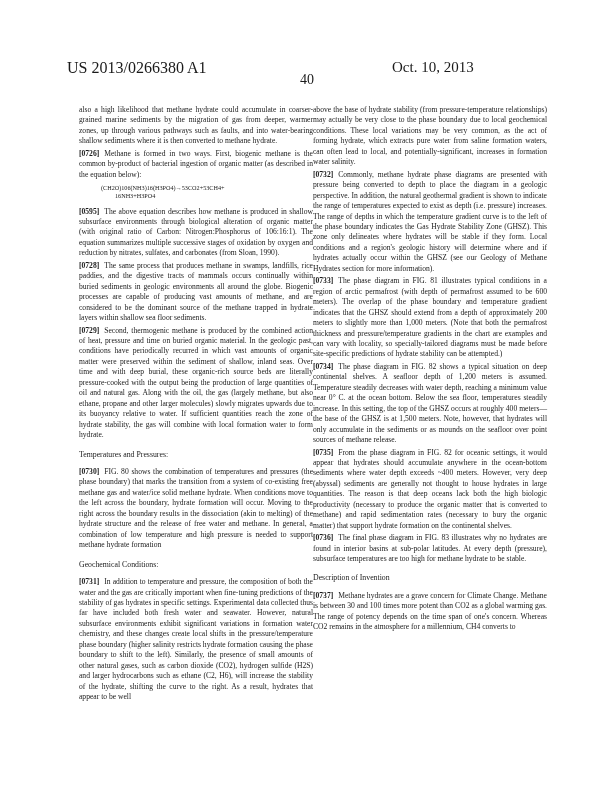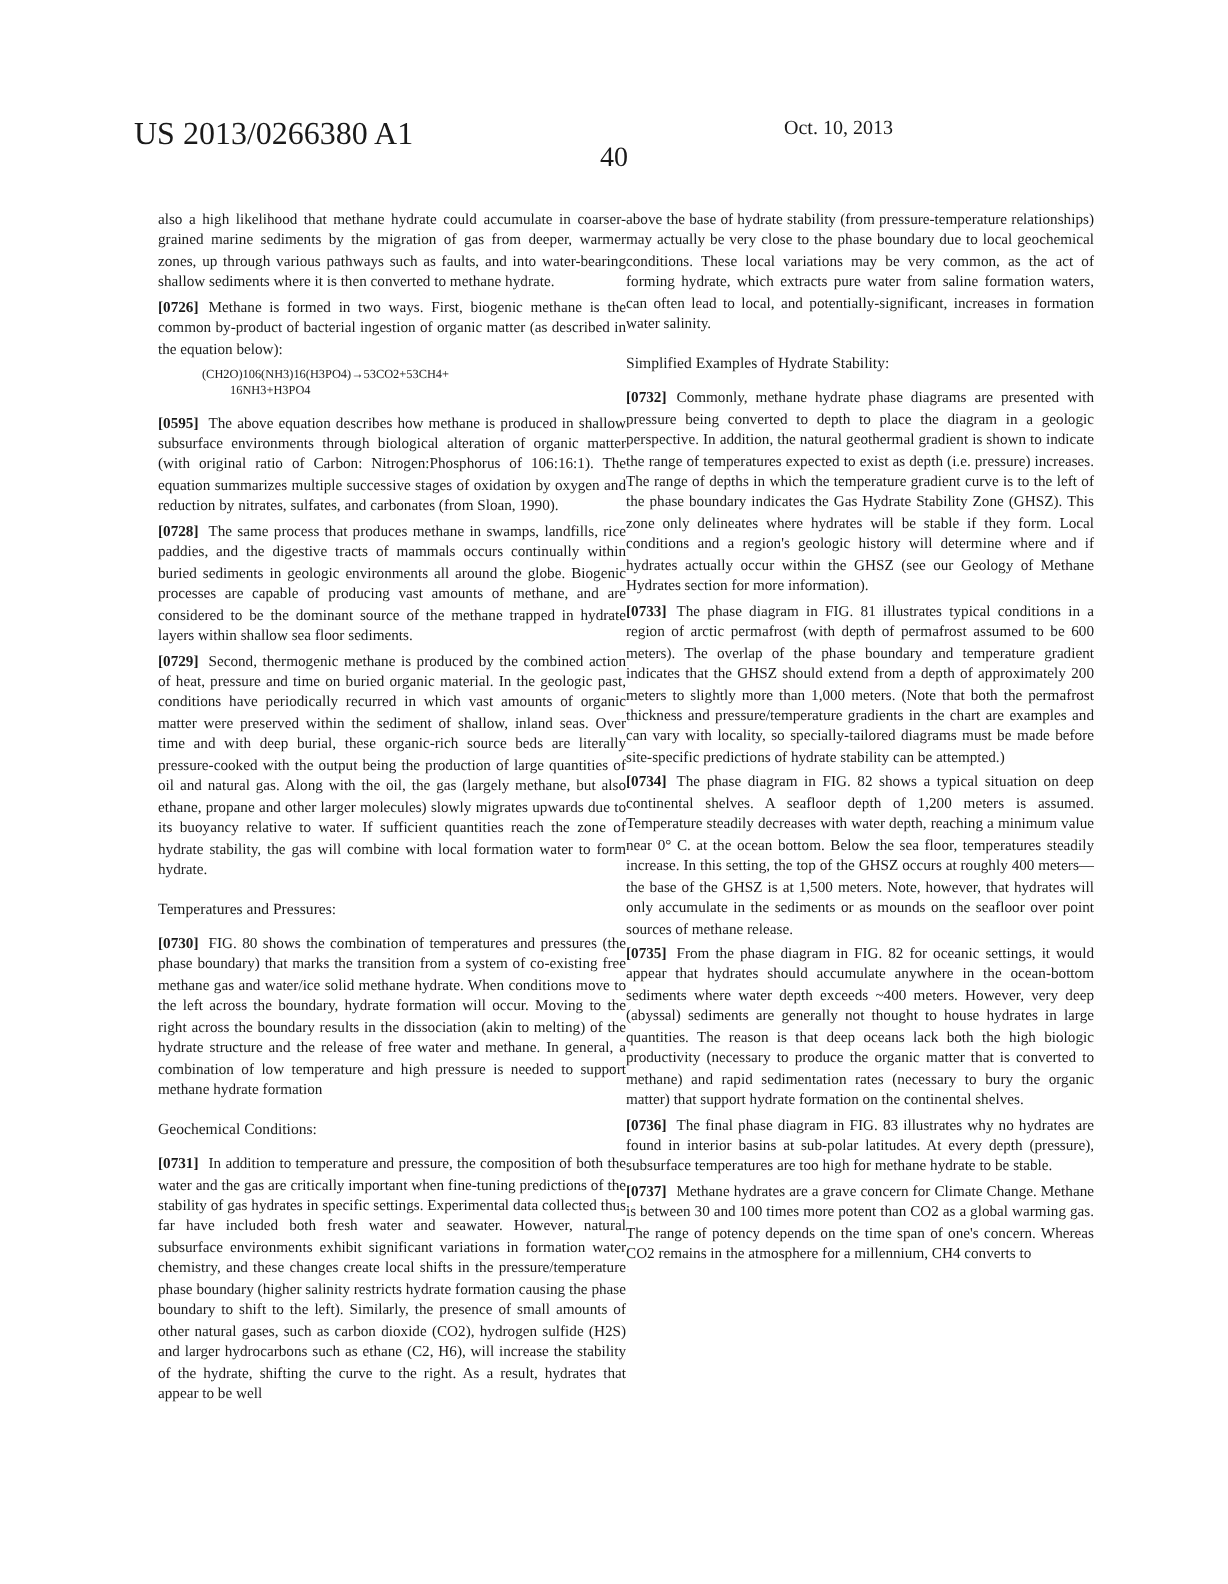--- a/index.html
+++ b/index.html
@@ -2,21 +2,21 @@
 <html><head>
   <meta charset="utf-8">
   <style>
     html, body { margin: 0; padding: 0; background: #ffffff; }
     body {
       width: 614px; height: 792px; position: relative; overflow: hidden;
       font-family: "Liberation Serif", "DejaVu Serif", serif;
       color: #1a1a1a;
     }
     .hdr-left { position: absolute; left: 67px; top: 59px; font-size: 16px; }
-    .hdr-right { position: absolute; left: 392px; top: 59px; font-size: 10px; }
+    .hdr-right { position: absolute; left: 392px; top: 59px; font-size: 15px; }
     .page-num { position: absolute; left: 0; width: 614px; text-align: center; top: 72px; font-size: 14px; }
     .col { position: absolute; top: 105px; width: 234px; font-size: 7.6px; line-height: 10.45px; text-align: justify; }
     .col.left { left: 79px; }
     .col.right { left: 313px; }
     .col p { margin: 0 0 2px 0; }
     .pid { font-weight: bold; margin-right: 5px; margin-top: 32px; }
     .heading { margin: 9px 0 7px 0; font-size: 7.8px; text-align: left; }
     .eq { margin: 4px 0 6px 22px; font-size: 6.2px; line-height: 8.2px; text-align: left; }
     .fig { font-weight: normal; }
   </style>
@@ -38,20 +38,20 @@
   <p><span class="pid">[0728]</span><span>The same process that produces methane in swamps, landfills, rice paddies, and the digestive tracts of mammals occurs continually within buried sediments in geologic environments all around the globe. Biogenic processes are capable of producing vast amounts of methane, and are considered to be the dominant source of the methane trapped in hydrate layers within shallow sea floor sediments.</span></p>
   <p><span class="pid">[0729]</span><span>Second, thermogenic methane is produced by the combined action of heat, pressure and time on buried organic material. In the geologic past, conditions have periodically recurred in which vast amounts of organic matter were preserved within the sediment of shallow, inland seas. Over time and with deep burial, these organic-rich source beds are literally pressure-cooked with the output being the production of large quantities of oil and natural gas. Along with the oil, the gas (largely methane, but also ethane, propane and other larger molecules) slowly migrates upwards due to its buoyancy relative to water. If sufficient quantities reach the zone of hydrate stability, the gas will combine with local formation water to form hydrate.</span></p>
   <div class="heading">Temperatures and Pressures:</div>
   <p><span class="pid">[0730]</span><span>FIG.</span> <span class="fig">80</span> <span>shows the combination of temperatures and pressures (the phase boundary) that marks the transition from a system of co-existing free methane gas and water/ice solid methane hydrate. When conditions move to the left across the boundary, hydrate formation will occur. Moving to the right across the boundary results in the dissociation (akin to melting) of the hydrate structure and the release of free water and methane. In general, a combination of low temperature and high pressure is needed to support methane hydrate formation</span></p>
   <div class="heading">Geochemical Conditions:</div>
   <p><span class="pid">[0731]</span><span>In addition to temperature and pressure, the composition of both the water and the gas are critically important when fine-tuning predictions of the stability of gas hydrates in specific settings. Experimental data collected thus far have included both fresh water and seawater. However, natural subsurface environments exhibit significant variations in formation water chemistry, and these changes create local shifts in the pressure/temperature phase boundary (higher salinity restricts hydrate formation causing the phase boundary to shift to the left). Similarly, the presence of small amounts of other natural gases, such as carbon dioxide (CO2), hydrogen sulfide (H2S) and larger hydrocarbons such as ethane (C2, H6), will increase the stability of the hydrate, shifting the curve to the right. As a result, hydrates that appear to be well</span></p>
 </div>
 
 <div class="col right">
   <p>above the base of hydrate stability (from pressure-temperature relationships) may actually be very close to the phase boundary due to local geochemical conditions. These local variations may be very common, as the act of forming hydrate, which extracts pure water from saline formation waters, can often lead to local, and potentially-significant, increases in formation water salinity.</p>
-  <div class="heading">Simplified Examples of Hydrate Stability:</div>
   <p><span class="pid">[0732]</span><span>Commonly, methane hydrate phase diagrams are presented with pressure being converted to depth to place the diagram in a geologic perspective. In addition, the natural geothermal gradient is shown to indicate the range of temperatures expected to exist as depth (i.e. pressure) increases. The range of depths in which the temperature gradient curve is to the left of the phase boundary indicates the Gas Hydrate Stability Zone (GHSZ). This zone only delineates where hydrates will be stable if they form. Local conditions and a region's geologic history will determine where and if hydrates actually occur within the GHSZ (see our Geology of Methane Hydrates section for more information).</span></p>
   <p><span class="pid">[0733]</span><span>The phase diagram in FIG.</span> <span class="fig">81</span> <span>illustrates typical conditions in a region of arctic permafrost (with depth of permafrost assumed to be 600 meters). The overlap of the phase boundary and temperature gradient indicates that the GHSZ should extend from a depth of approximately 200 meters to slightly more than 1,000 meters. (Note that both the permafrost thickness and pressure/temperature gradients in the chart are examples and can vary with locality, so specially-tailored diagrams must be made before site-specific predictions of hydrate stability can be attempted.)</span></p>
   <p><span class="pid">[0734]</span><span>The phase diagram in FIG.</span> <span class="fig">82</span> <span>shows a typical situation on deep continental shelves. A seafloor depth of 1,200 meters is assumed. Temperature steadily decreases with water depth, reaching a minimum value near 0° C. at the ocean bottom. Below the sea floor, temperatures steadily increase. In this setting, the top of the GHSZ occurs at roughly 400 meters—the base of the GHSZ is at 1,500 meters. Note, however, that hydrates will only accumulate in the sediments or as mounds on the seafloor over point sources of methane release.</span></p>
   <p><span class="pid">[0735]</span><span>From the phase diagram in FIG.</span> <span class="fig">82</span> <span>for oceanic settings, it would appear that hydrates should accumulate anywhere in the ocean-bottom sediments where water depth exceeds ~400 meters. However, very deep (abyssal) sediments are generally not thought to house hydrates in large quantities. The reason is that deep oceans lack both the high biologic productivity (necessary to produce the organic matter that is converted to methane) and rapid sedimentation rates (necessary to bury the organic matter) that support hydrate formation on the continental shelves.</span></p>
   <p><span class="pid">[0736]</span><span>The final phase diagram in FIG.</span> <span class="fig">83</span> <span>illustrates why no hydrates are found in interior basins at sub-polar latitudes. At every depth (pressure), subsurface temperatures are too high for methane hydrate to be stable.</span></p>
+  <div class="heading">Description of Invention</div>
   <p><span class="pid">[0737]</span><span>Methane hydrates are a grave concern for Climate Change. Methane is between 30 and 100 times more potent than CO2 as a global warming gas. The range of potency depends on the time span of one's concern. Whereas CO2 remains in the atmosphere for a millennium, CH4 converts to</span></p>
 </div>
 
 </body></html>

